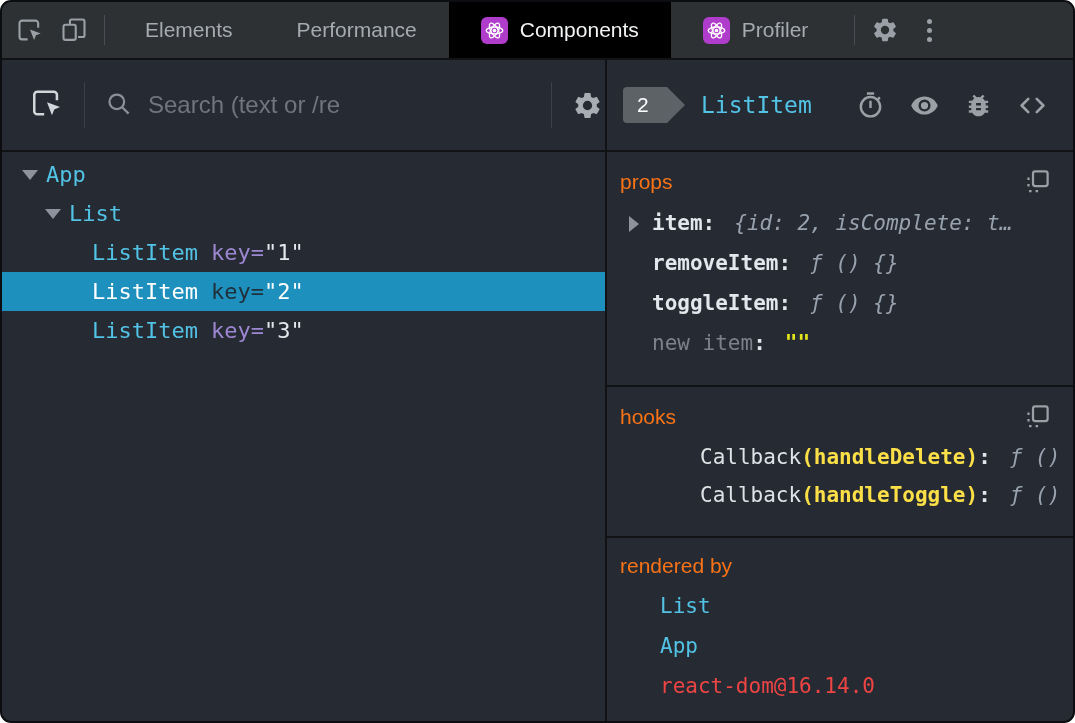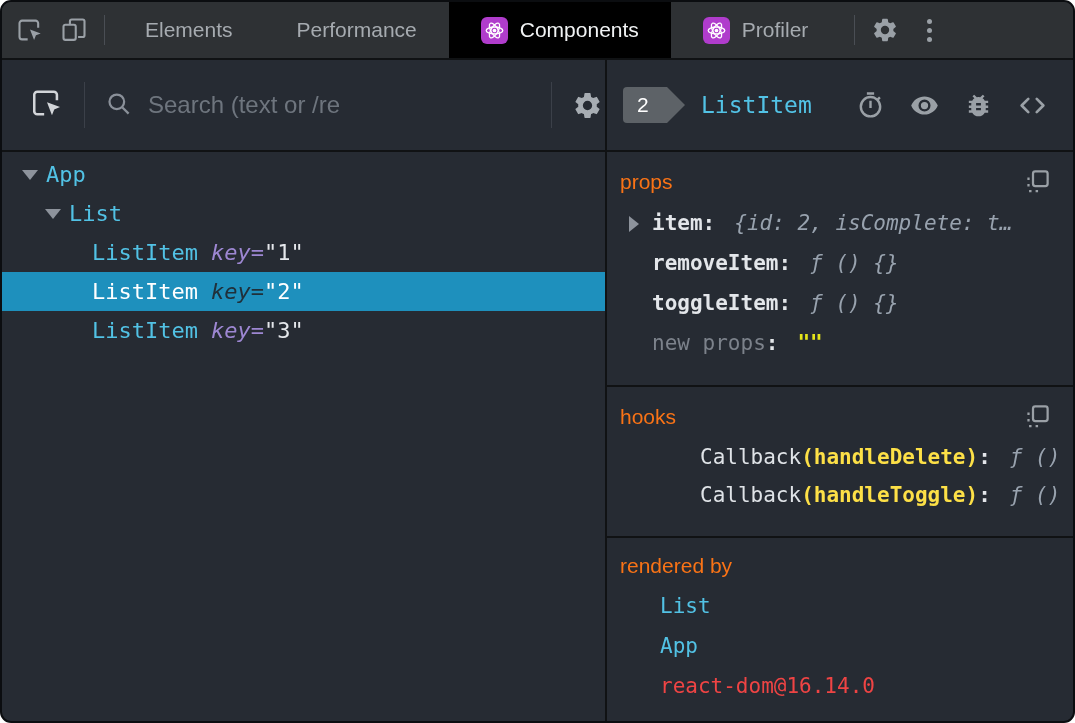--- a/index.html
+++ b/index.html
@@ -49,21 +49,21 @@
 
   
   .tree{padding-top:3px;font-family:"DejaVu Sans Mono",monospace;font-size:22px;flex:1;}
   .tree-row{height:39px;display:flex;align-items:center;cursor:pointer;white-space:pre;}
   .tree-row .tri{width:0;height:0;border-left:8px solid transparent;
     border-right:8px solid transparent;border-top:10px solid #8d939c;
     margin-right:8px;flex:0 0 auto;}
   .tree-row .tri-spacer{width:24px;flex:0 0 auto;}
   .comp{color:#52c2e5;}
   .attr{margin-left:13px;}
-  .attr-name,.attr-eq{color:#9d87d2;font-style:italic;}
+  .attr-name,.attr-eq{color:#9d87d2;}
   .attr-val{color:#e4e7eb;}
   .tree-row.selected{background:#1e90bd;}
   .tree-row.selected .comp{color:#ffffff;}
   .tree-row.selected .attr-name,.tree-row.selected .attr-eq{color:#20303a;}
   .tree-row.selected .attr-val{color:#ffffff;}
 
   
   .right-header{height:92px;flex:0 0 92px;border-bottom:2px solid #101214;
     display:flex;align-items:center;padding:0 26px 0 16px;box-sizing:border-box;}
   .owner-badge{background:#5d6267;color:#fff;font-size:21px;
@@ -239,21 +239,21 @@
               <rect x="8" y="3" width="13" height="13" rx="2"></rect>
               <path d="M4 8.5V17" stroke-dasharray="2.2 3.6"></path>
               <path d="M4.5 20.5H15" stroke-dasharray="2.2 3.6"></path>
             </svg>
           </span>
         </div>
         <div class="rows" id="props-rows">
             <div class="prop-row"><span class="tri"></span><span class="prop-name">item</span><span class="colon">:</span><span class="prop-value">{id: 2, isComplete: t…</span></div>
             <div class="prop-row"><span class="prop-name">removeItem</span><span class="colon">:</span><span class="prop-value">ƒ () {}</span></div>
             <div class="prop-row"><span class="prop-name">toggleItem</span><span class="colon">:</span><span class="prop-value">ƒ () {}</span></div>
-            <div class="prop-row"><span class="prop-name dim">new props</span><span class="colon">:</span><span class="prop-value yellow">""</span></div>
+            <div class="prop-row"><span class="prop-name dim">new item</span><span class="colon">:</span><span class="prop-value yellow">""</span></div>
           </div>
       </div>
 
       <div class="section">
         <div class="section-head">
           <span class="section-title">hooks</span>
           <span class="copy-btn">
             <svg viewBox="0 0 24 24" fill="none" stroke="currentColor" stroke-width="2">
               <rect x="8" y="3" width="13" height="13" rx="2"></rect>
               <path d="M4 8.5V17" stroke-dasharray="2.2 3.6"></path>

